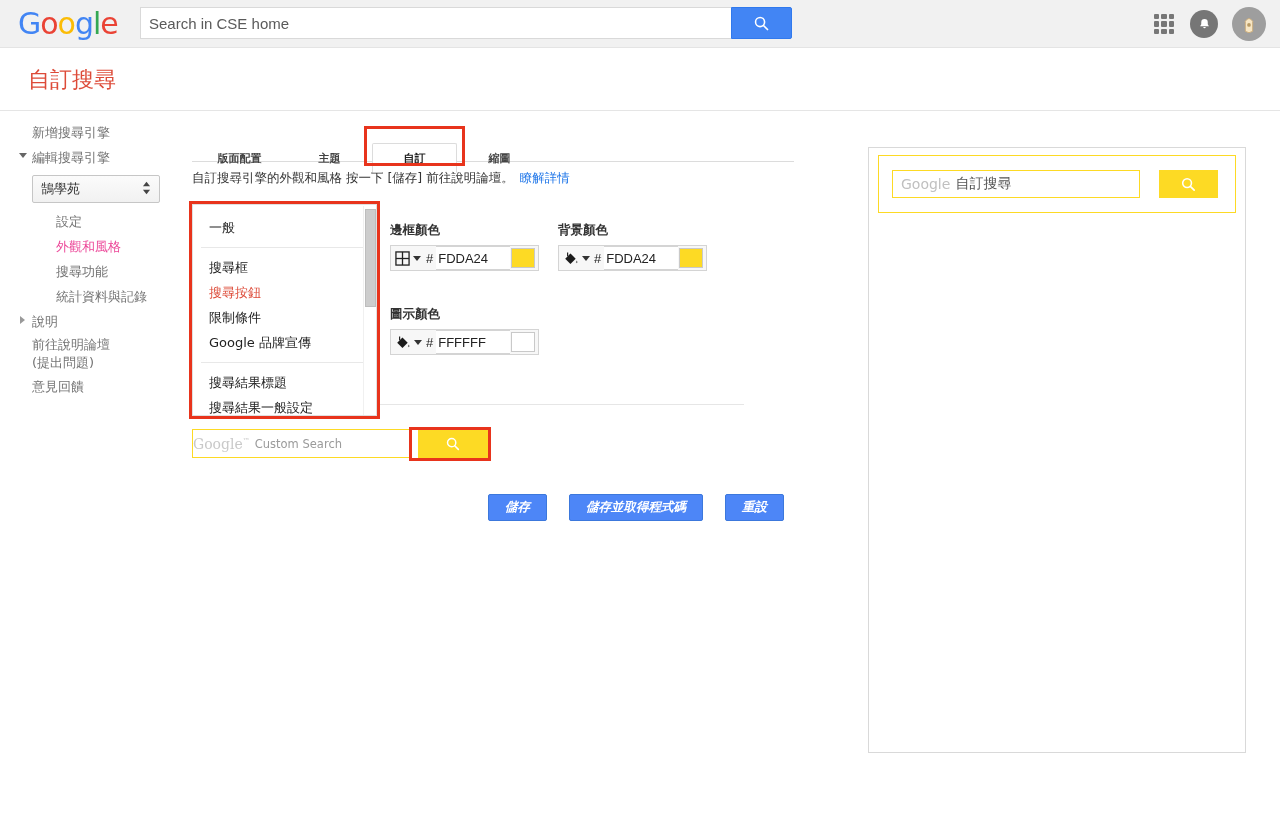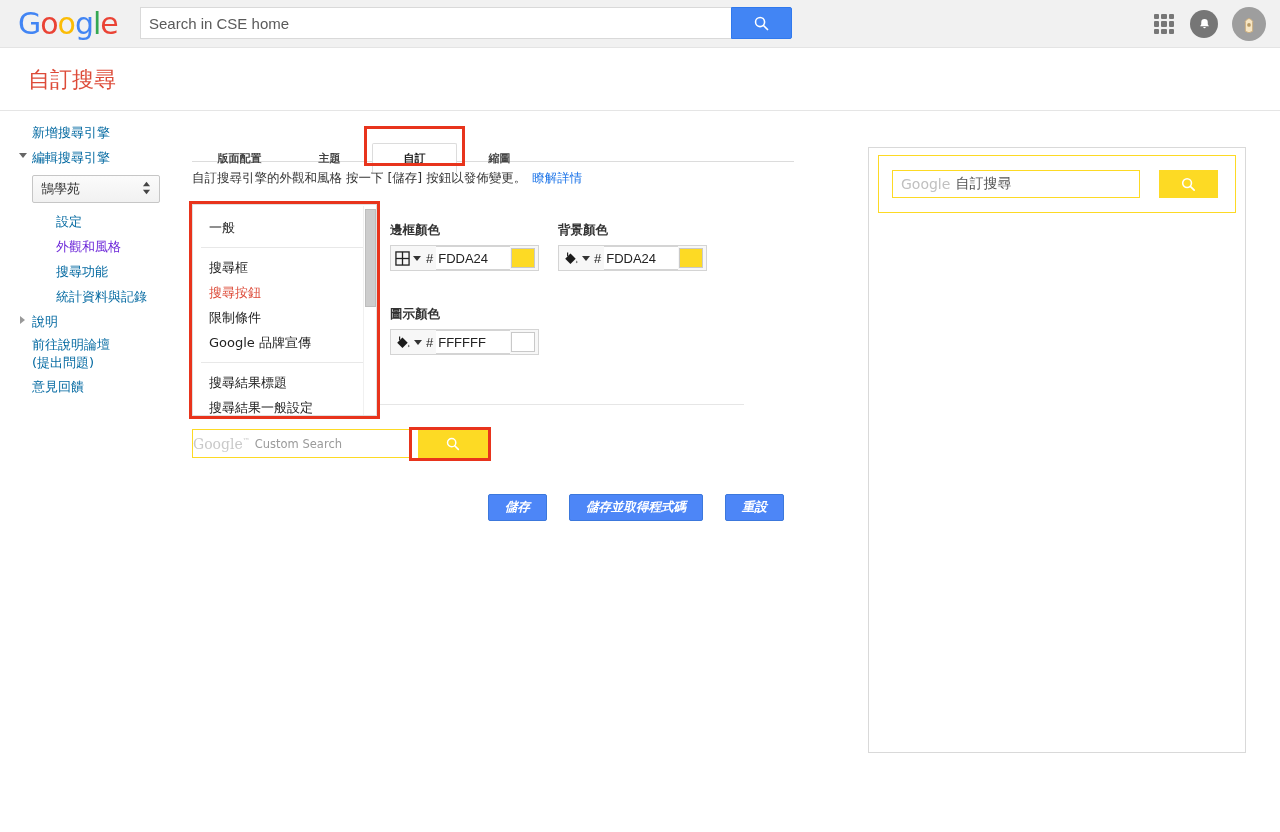--- a/index.html
+++ b/index.html
@@ -86,40 +86,40 @@
   }
   .page-title {
     position: absolute; left: 28px; top: 16px;
     font-size: 22px; color: #dd4b39; font-weight: normal;
     font-family: "DejaVu Sans", sans-serif;
   }
 
   
   .sidebar { position: absolute; left: 0; top: 120px; width: 190px; }
   .side-item {
-    font-size: 13px; color: #0369a1; line-height: 21px;
+    font-size: 13px; color: #737373; line-height: 21px;
     padding: 2px 0 2px 0; cursor: pointer;
     font-family: "DejaVu Sans", sans-serif;
   }
   .side-lvl0 { margin-left: 32px; }
   .side-lvl1 { margin-left: 56px; }
   .side-arrow-down, .side-arrow-right {
     position: relative; margin-left: 32px;
   }
   .side-arrow-down::before {
     content: ""; position: absolute; left: -13px; top: 8px;
     border-left: 4px solid transparent; border-right: 4px solid transparent;
     border-top: 5px solid #666;
   }
   .side-arrow-right::before {
     content: ""; position: absolute; left: -12px; top: 7px;
     border-top: 4px solid transparent; border-bottom: 4px solid transparent;
     border-left: 5px solid #999;
   }
-  .side-active { color: #6d28d9; }
+  .side-active { color: #ec4899; }
   .engine-select {
     margin: 5px 0 6px 32px;
     width: 128px; height: 28px;
     border: 1px solid #c6c6c6; border-radius: 2px;
     background: linear-gradient(#fbfbfb, #f1f1f1);
     font-size: 13px; color: #333;
     display: flex; align-items: center;
     padding: 0 8px; cursor: pointer;
     position: relative;
     font-family: "DejaVu Sans", sans-serif;
@@ -384,21 +384,21 @@
 
 <div class="tabs">
   <div class="tab" style="left:0;width:95px">版面配置</div>
   <div class="tab" style="left:95px;width:85px">主題</div>
   <div class="tab active" style="left:180px;width:85px">自訂</div>
   <div class="tab" style="left:265px;width:85px">縮圖</div>
 </div>
 <div class="annot" style="left:364px;top:126px;width:101px;height:40px;"></div>
 
 <div class="desc">
-  <span>自訂搜尋引擎的外觀和風格 按一下 [儲存] 按鈕以發佈變更。</span><a href="#">瞭解詳情</a>
+  <span>自訂搜尋引擎的外觀和風格 按一下 [儲存] 前往說明論壇。</span><a href="#">瞭解詳情</a>
 </div>
 
 <div class="elem-list">
   <div class="el-row" style="margin-top:10px">一般</div>
   <div class="el-sep"></div>
   <div class="el-row">搜尋框</div>
   <div class="el-row sel">搜尋按鈕</div>
   <div class="el-row">限制條件</div>
   <div class="el-row">Google 品牌宣傳</div>
   <div class="el-sep"></div>

